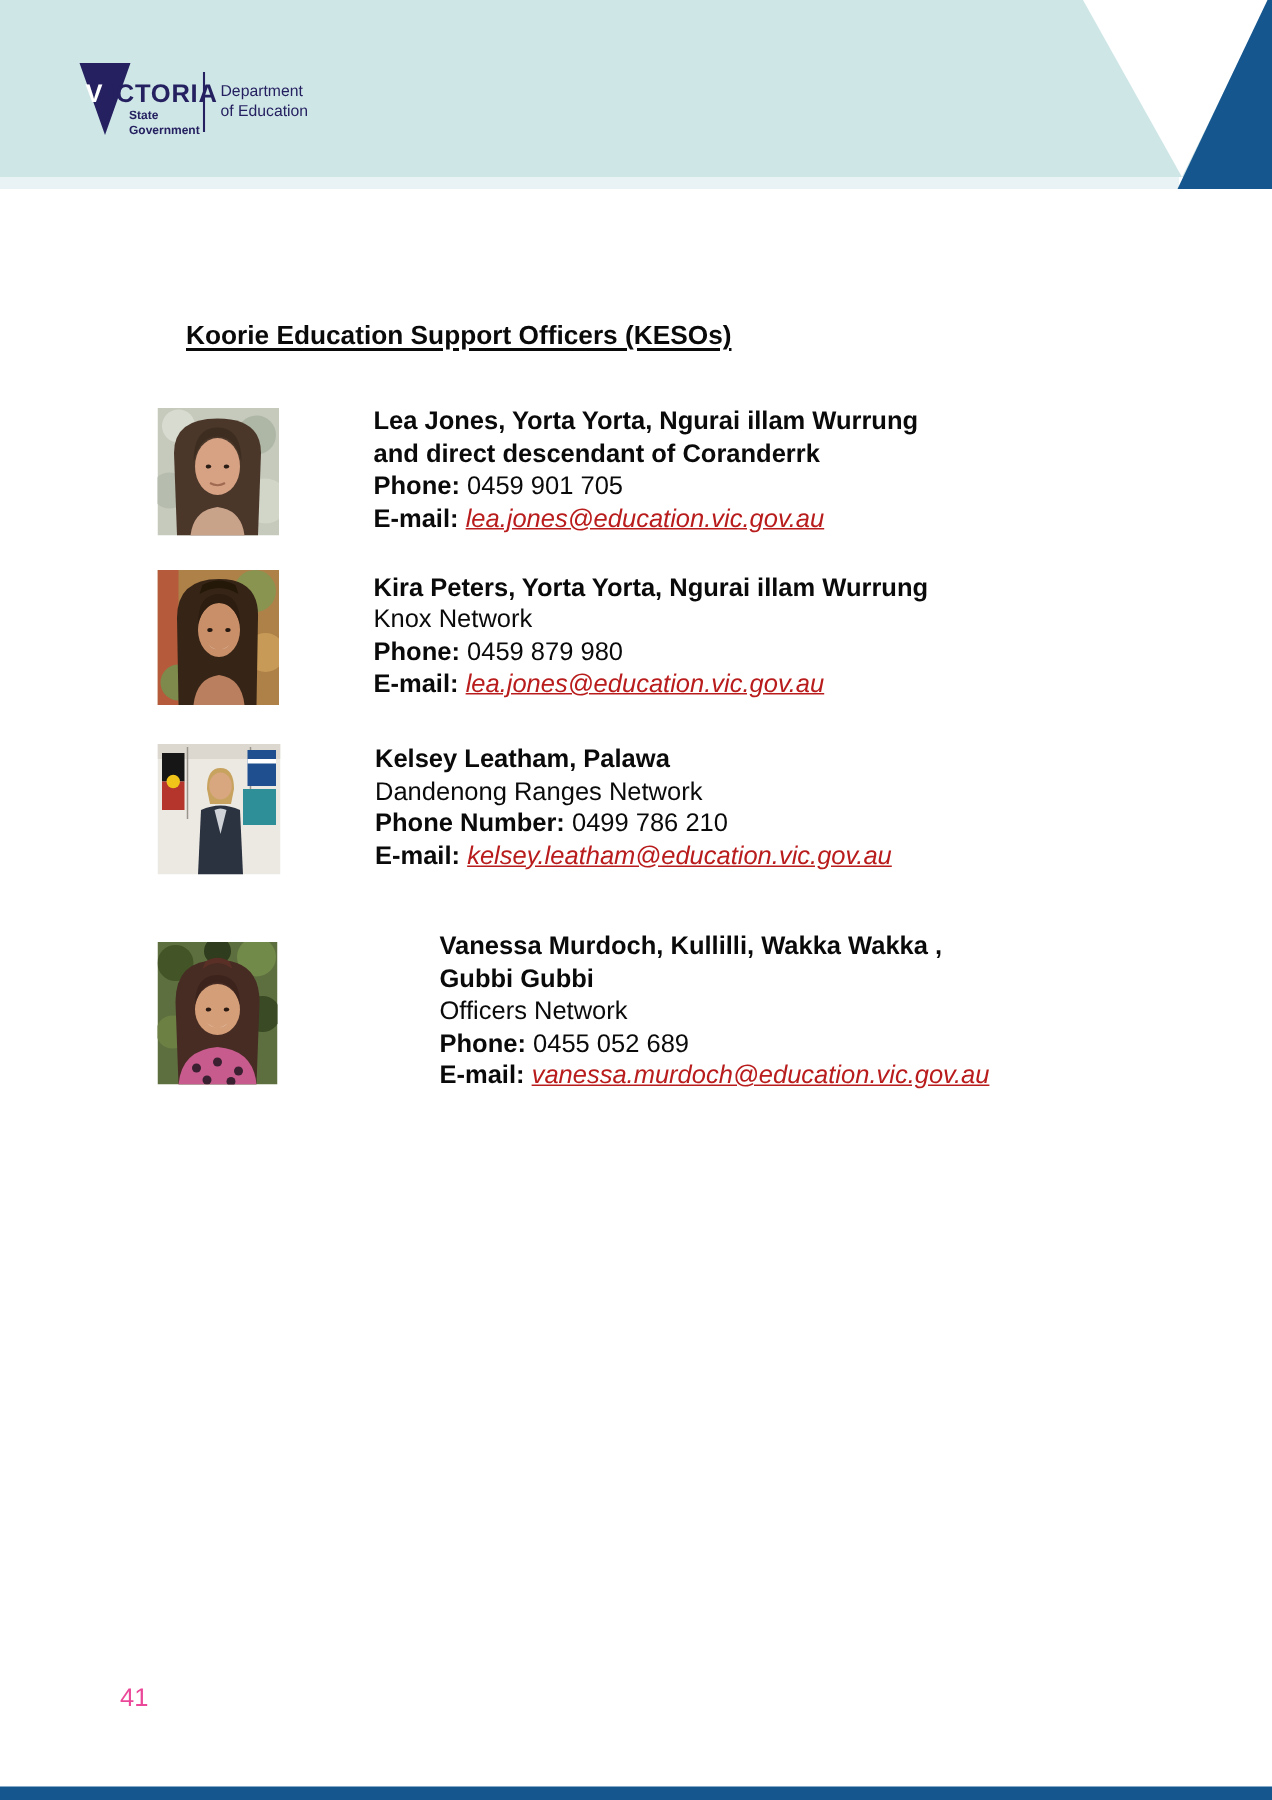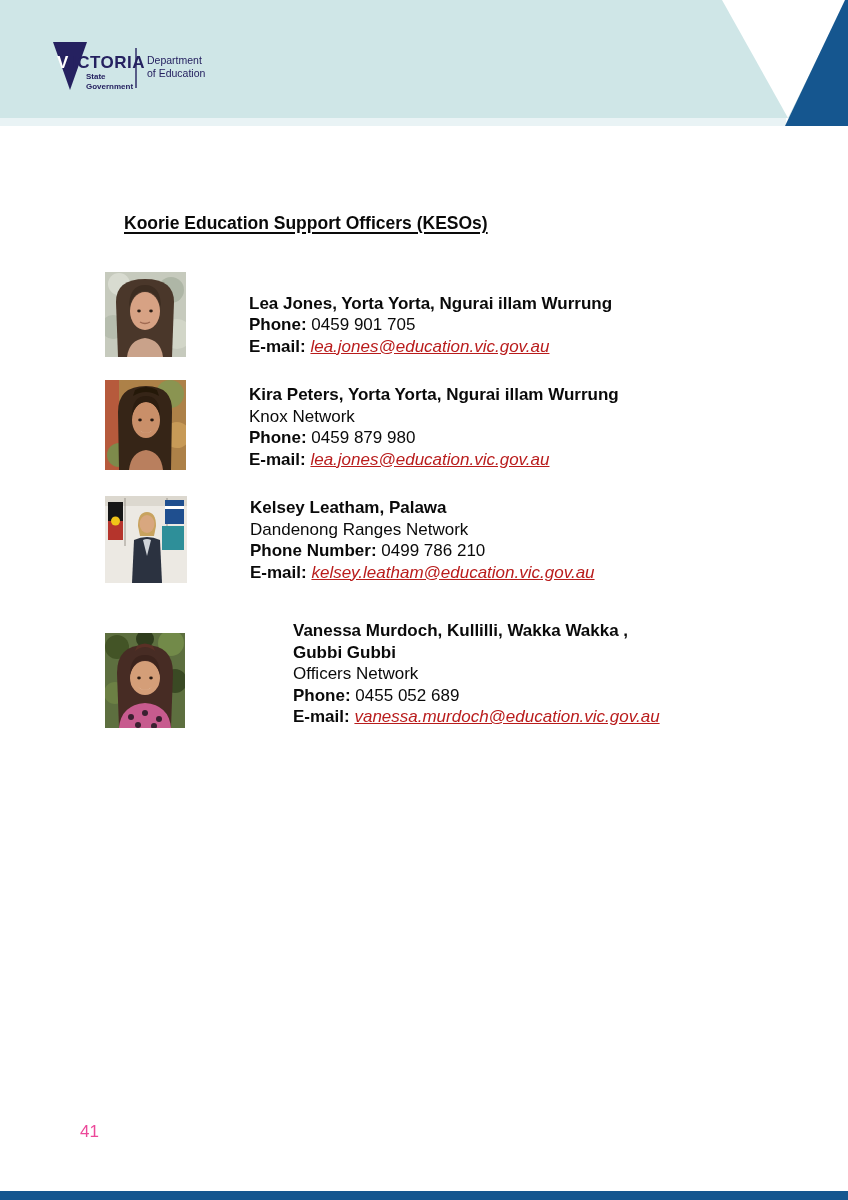--- a/index.html
+++ b/index.html
@@ -5,21 +5,21 @@
   html,body{margin:0;padding:0;background:#fff;}
   .page{position:relative;width:848px;height:1200px;background:#ffffff;overflow:hidden;
         font-family:"Liberation Sans",sans-serif;color:#0a0a0a;}
   .header-svg{position:absolute;top:0;left:0;display:block;}
   .logo-svg{position:absolute;top:40px;left:52px;display:block;}
   .doc-title{position:absolute;top:141px;left:0;width:848px;text-align:center;
              font-size:32px;font-weight:bold;color:#d01418;letter-spacing:0.5px;}
   .doc-title span{text-decoration:underline;text-decoration-thickness:3px;text-underline-offset:5px;}
   .section-heading{position:absolute;left:80px;top:213px;font-size:17.5px;font-weight:bold;
                    color:#0a0a0a;text-decoration:underline;text-decoration-thickness:2px;text-underline-offset:3px;margin-left:44px;}
-  .contact{position:absolute;left:78px;display:flex;align-items:flex-end;padding-left:27px;}
+  .contact{position:absolute;left:78px;display:flex;align-items:center;padding-left:27px;}
   .contact .photo{flex:0 0 auto;}
   .contact .photo svg{display:block;}
   .contact .info{margin-left:63px;margin-top:-3px;font-size:17px;line-height:21.5px;}
   .contact.c4 .info{margin-left:108px;}
   .b{font-weight:bold;}
   .email{color:#b91c1c;text-decoration:underline;cursor:pointer;font-style:italic;}
   .page-num{position:absolute;left:80px;top:1122px;font-size:17px;color:#ec4899;}
   .footer-bar{position:absolute;left:0;top:1191px;width:848px;height:9px;background:#15568f;}
 </style>
 </head>
@@ -60,20 +60,21 @@
         <ellipse cx="40" cy="39" rx="15" ry="19" fill="#d7a284"></ellipse>
         <path d="M24,36 Q24,13 40,13 Q56,13 56,36 Q52,19 40,19 Q28,19 24,36 Z" fill="#3d2d21"></path>
         <ellipse cx="34" cy="39" rx="1.8" ry="1.4" fill="#2a1d15"></ellipse>
           <ellipse cx="46" cy="39" rx="1.8" ry="1.4" fill="#2a1d15"></ellipse>
         <path d="M35,50 Q40,53 45,50" stroke="#a06a52" stroke-width="1.4" fill="none"></path>
         <path d="M22,85 Q24,68 40,66 Q56,68 58,85 Z" fill="#c9a28a"></path>
       </svg>
     </div>
     <div class="info">
       <div class="b">Lea Jones, Yorta Yorta, Ngurai illam Wurrung</div>
+      <div class="b">and direct descendant of Coranderrk</div>
       <div>
         <span class="b">Phone:</span>
         <span>0459 901 705</span>
       </div>
       <div>
         <span class="b">E-mail:</span>
         <a class="email">lea.jones@education.vic.gov.au</a>
       </div>
     </div>
   </div>

